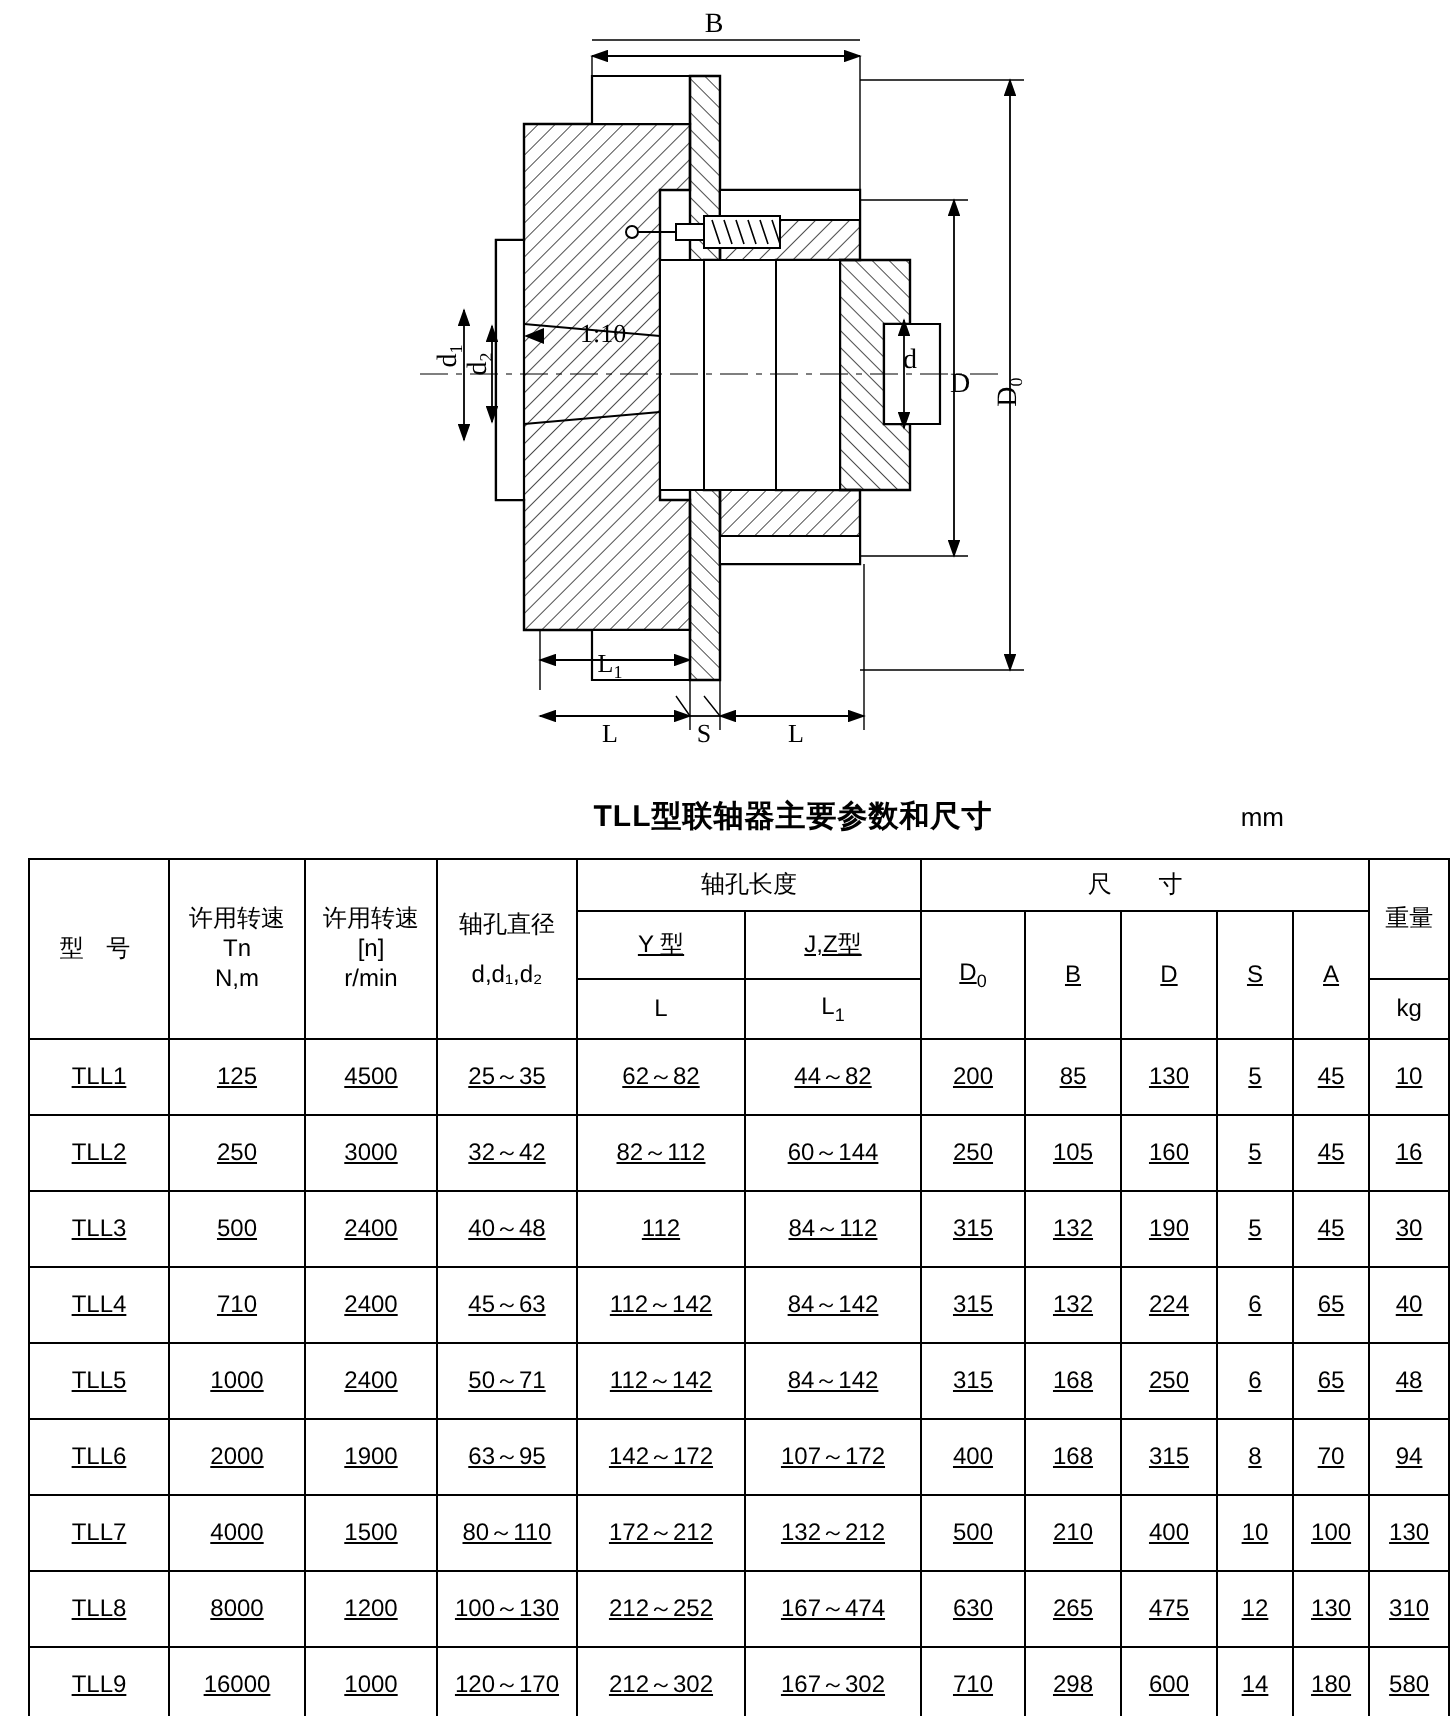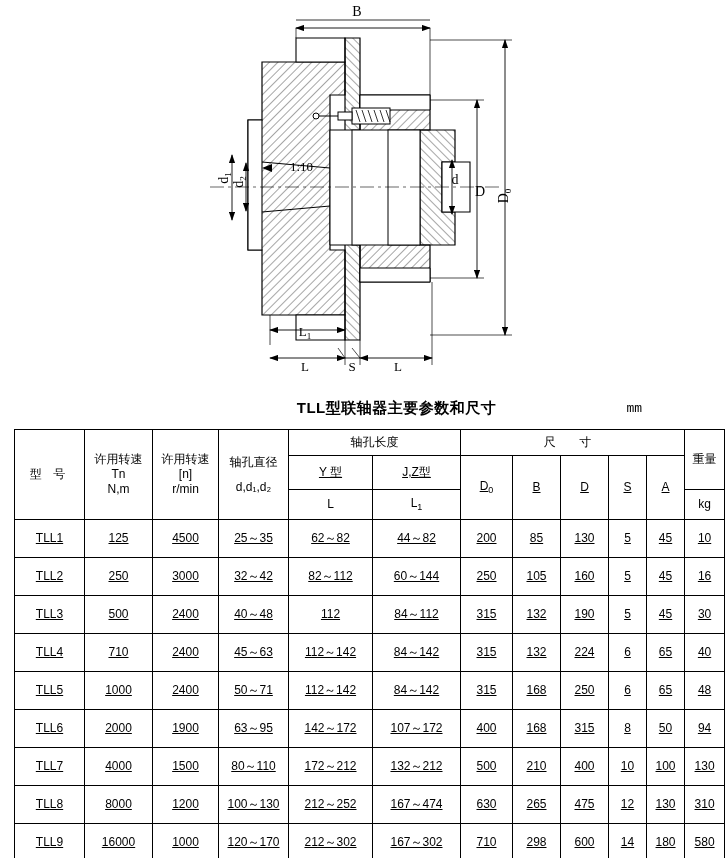--- a/index.html
+++ b/index.html
@@ -41,21 +41,20 @@
     text-align: center;
     font-size: 15px;
     font-weight: bold;
     letter-spacing: 0.5px;
   }
   .unit-label {
     position: absolute;
     right: 105px;
     top: 6px;
     font-size: 13px;
-    font-family: Liberation Mono, monospace;
   }
 
   
   .table-wrap {
     margin: 4px 14px 0 14px;
     width: 697px;
   }
   table.spec {
     border-collapse: collapse;
     width: 697px;
@@ -325,21 +324,21 @@
       <td>TLL6</td>
       <td>2000</td>
       <td>1900</td>
       <td>63～95</td>
       <td>142～172</td>
       <td>107～172</td>
       <td>400</td>
       <td>168</td>
       <td>315</td>
       <td>8</td>
-      <td>50</td>
+      <td>70</td>
       <td>94</td>
     </tr>
     <tr>
       <td>TLL7</td>
       <td>4000</td>
       <td>1500</td>
       <td>80～110</td>
       <td>172～212</td>
       <td>132～212</td>
       <td>500</td>

